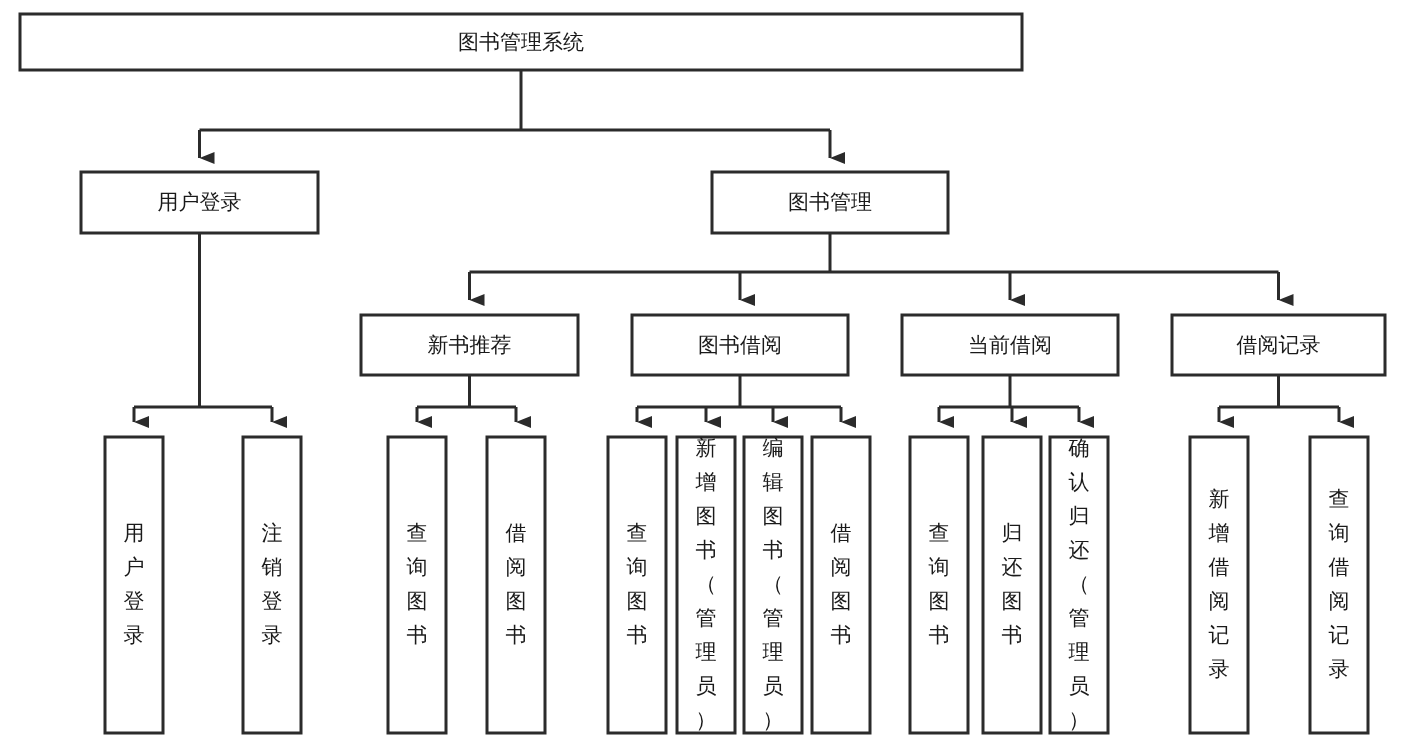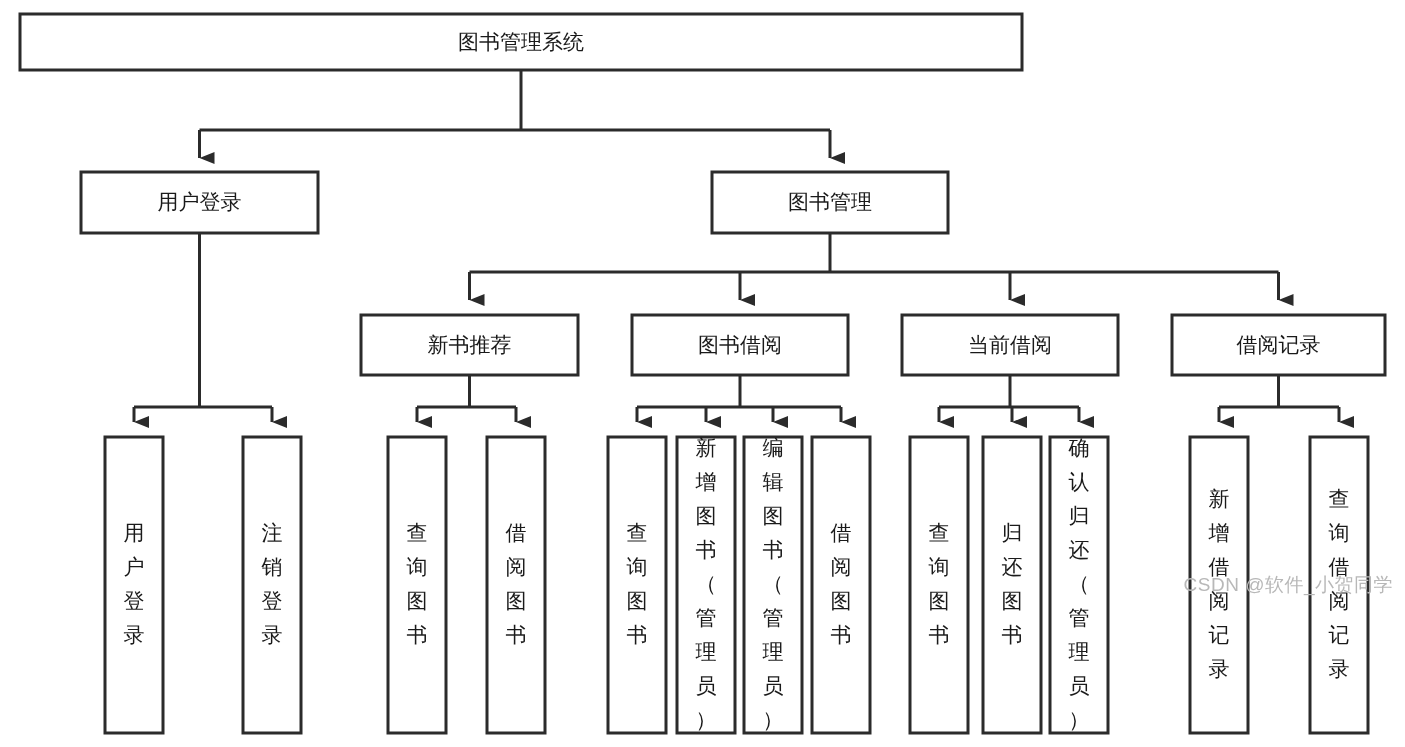--- a/index.html
+++ b/index.html
@@ -227,14 +227,13 @@
       <text class="leaf-label" x="1219"><tspan x="1219" y="500">新</tspan><tspan x="1219" y="534">增</tspan><tspan x="1219" y="568">借</tspan><tspan x="1219" y="602">阅</tspan><tspan x="1219" y="636">记</tspan><tspan x="1219" y="670">录</tspan></text>
     </g>
 
     <g>
       <rect class="node-rect" x="1310" y="437" width="58" height="296"></rect>
       <text class="leaf-label" x="1339"><tspan x="1339" y="500">查</tspan><tspan x="1339" y="534">询</tspan><tspan x="1339" y="568">借</tspan><tspan x="1339" y="602">阅</tspan><tspan x="1339" y="636">记</tspan><tspan x="1339" y="670">录</tspan></text>
     </g>
 
   </svg>
 
-  <div class="watermark">CSDN @软件_小贺同学</div>
 </div>
 
 </body></html>

